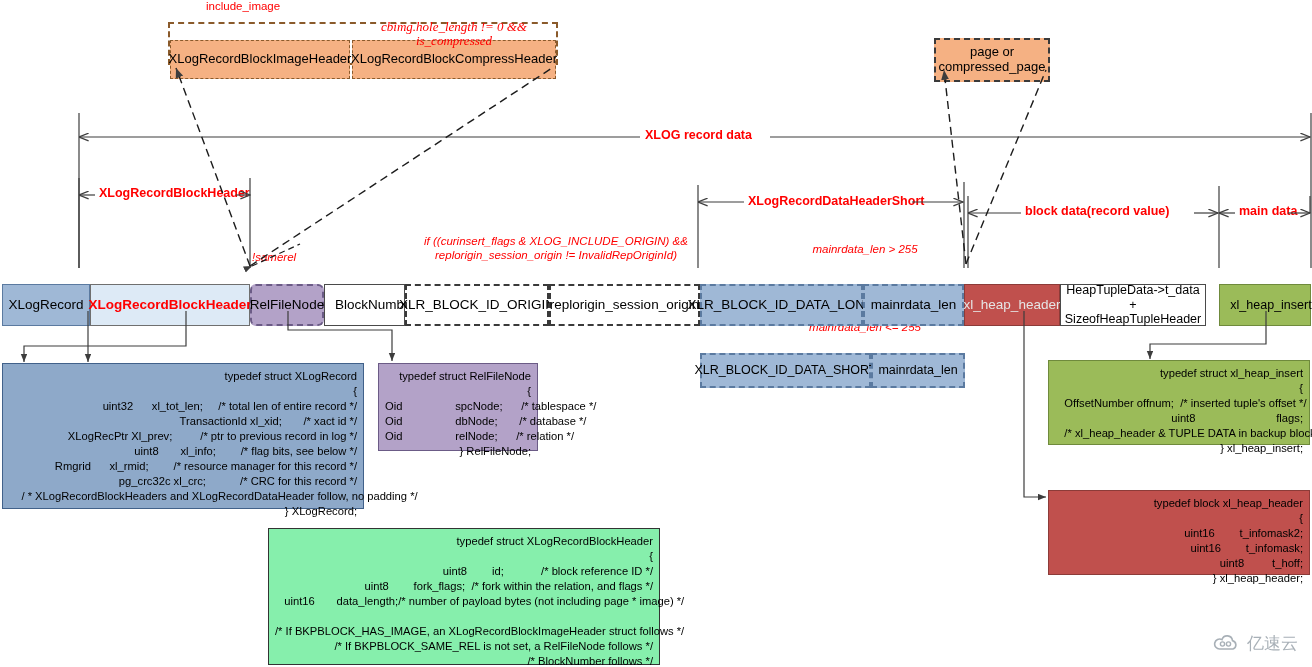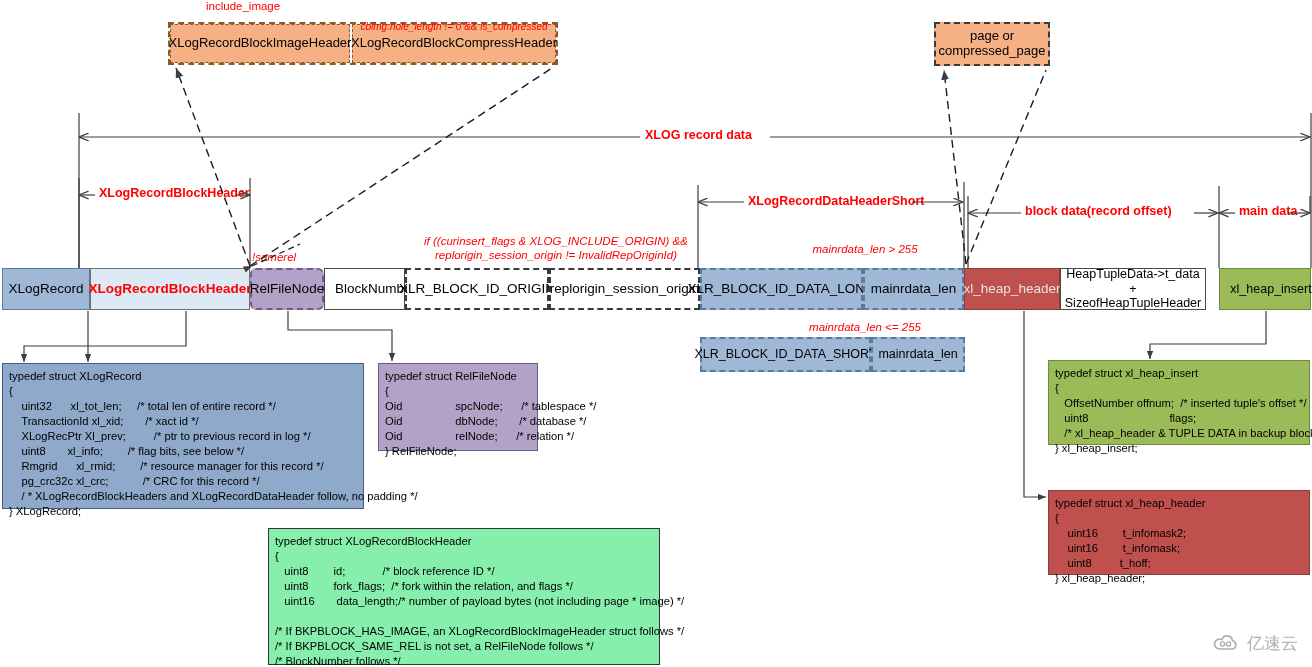--- a/index.html
+++ b/index.html
@@ -1,22 +1,22 @@
 <!DOCTYPE html>
 <html><head>
 <meta charset="utf-8">
 <style>
   html,body{margin:0;padding:0;background:#ffffff;}
   body{width:1312px;height:667px;position:relative;overflow:hidden;
        font-family:"Liberation Sans",sans-serif;color:#000;}
-  .abs{position:absolute;box-sizing:border-box;}
+  .abs{position:absolute;box-sizing:border-box;text-align:right;}
 
   
   .cell{display:flex;align-items:center;justify-content:center;text-align:center;
-        font-size:13.5px;line-height:1.15;border:1px solid #4a4a4a;background:#fff;}
+        font-size:13.5px;line-height:1.15;border:1px solid #4a4a4a;background:#fff;margin-top:16px;}
   .cell.dashed{border:2px dashed #3a3a3a;}
   .cell.blue{background:#9fb8d6;border-color:#5b7aa0;}
   .cell.lav{background:#ddeaf6;border-color:#6f6f6f;}
   .cell.purple{background:#b3a2c8;border-color:#6b5b86;}
   .cell.red{background:#c0504d;border-color:#8c3b38;color:#e5e5e5;}
   .cell.green{background:#9bbb59;border-color:#6f8a3c;}
   .cell.orange{background:#f5b183;border-color:#c07d4b;}
   .redlabel{color:#ff0000;font-weight:bold;}
 
   
@@ -44,32 +44,32 @@
 <body>
 
 <div class="abs anno-plain" style="left:178px;top:0px;width:110px;text-align:left;font-size:11.5px;margin-left:28px;">include_image</div>
 
 <div class="abs" style="left:168px;top:22px;width:390px;height:43px;border:2px dashed #8a5a2b;"></div>
 
 <div class="abs cell orange" style="left:170px;top:24px;width:180px;height:39px;border:1px dashed #8a5a2b;font-size:13px;">XLogRecordBlockImageHeader</div>
 
 <div class="abs cell orange" style="left:352px;top:24px;width:204px;height:39px;border:1px dashed #8a5a2b;font-size:13px;">XLogRecordBlockCompressHeader</div>
 
-<div class="abs anno" style="left:348px;top:20px;width:212px;font-size:10px;">cbimg.hole_length != 0 &amp;&amp; is_compressed</div>
+<div class="abs anno" style="left:348px;top:20px;width:212px;font-size:13px;font-family:Liberation Serif, serif;">cbimg.hole_length != 0 &amp;&amp; is_compressed</div>
 
 <div class="abs cell orange" style="left:934px;top:22px;width:116px;height:44px;border:2px dashed #3a3a3a;font-size:13px;white-space:pre-line;">page or
 compressed_page</div>
 
 <div class="abs arrowlabel" style="left:642px;top:128px;">XLOG record data</div>
 
 <div class="abs arrowlabel" style="left:96px;top:186px;">XLogRecordBlockHeader</div>
 
 <div class="abs arrowlabel" style="left:745px;top:194px;">XLogRecordDataHeaderShort</div>
 
-<div class="abs arrowlabel" style="left:1022px;top:204px;">block data(record offset)</div>
+<div class="abs arrowlabel" style="left:1022px;top:204px;">block data(record value)</div>
 
 <div class="abs arrowlabel" style="left:1236px;top:204px;">main data</div>
 
 <div class="abs anno" style="left:252px;top:250px;width:80px;text-align:left;">!samerel</div>
 
 <div class="abs anno" style="left:420px;top:234px;width:272px;white-space:pre-line;">if ((curinsert_flags &amp; XLOG_INCLUDE_ORIGIN) &amp;&amp;
 replorigin_session_origin != InvalidRepOriginId)</div>
 
 <div class="abs anno" style="left:760px;top:242px;width:210px;">mainrdata_len &gt; 255</div>
 
@@ -133,21 +133,21 @@
 /* BlockNumber follows */
 } XLogRecordBlockHeader;</div>
 
 <div class="abs struct green" style="left:1048px;top:360px;width:262px;height:85px;">typedef struct xl_heap_insert
 {
    OffsetNumber offnum;  /* inserted tuple's offset */
    uint8                          flags;
    /* xl_heap_header &amp; TUPLE DATA in backup block 0 */
 } xl_heap_insert;</div>
 
-<div class="abs struct red" style="left:1048px;top:490px;width:262px;height:85px;">typedef struct xl_heap_header
+<div class="abs struct red" style="left:1048px;top:490px;width:262px;height:85px;">typedef block xl_heap_header
 {
     uint16        t_infomask2;
     uint16        t_infomask;
     uint8         t_hoff;
 } xl_heap_header;</div>
 
 <svg class="overlay" xmlns="http://www.w3.org/2000/svg">
   <defs>
     <marker id="ahB" markerWidth="9" markerHeight="9" refX="8" refY="3.2" orient="auto" markerUnits="strokeWidth">
       <path d="M0,0 L8,3.2 L0,6.4" fill="none" stroke="#3d3d3d" stroke-width="1.1"></path>

